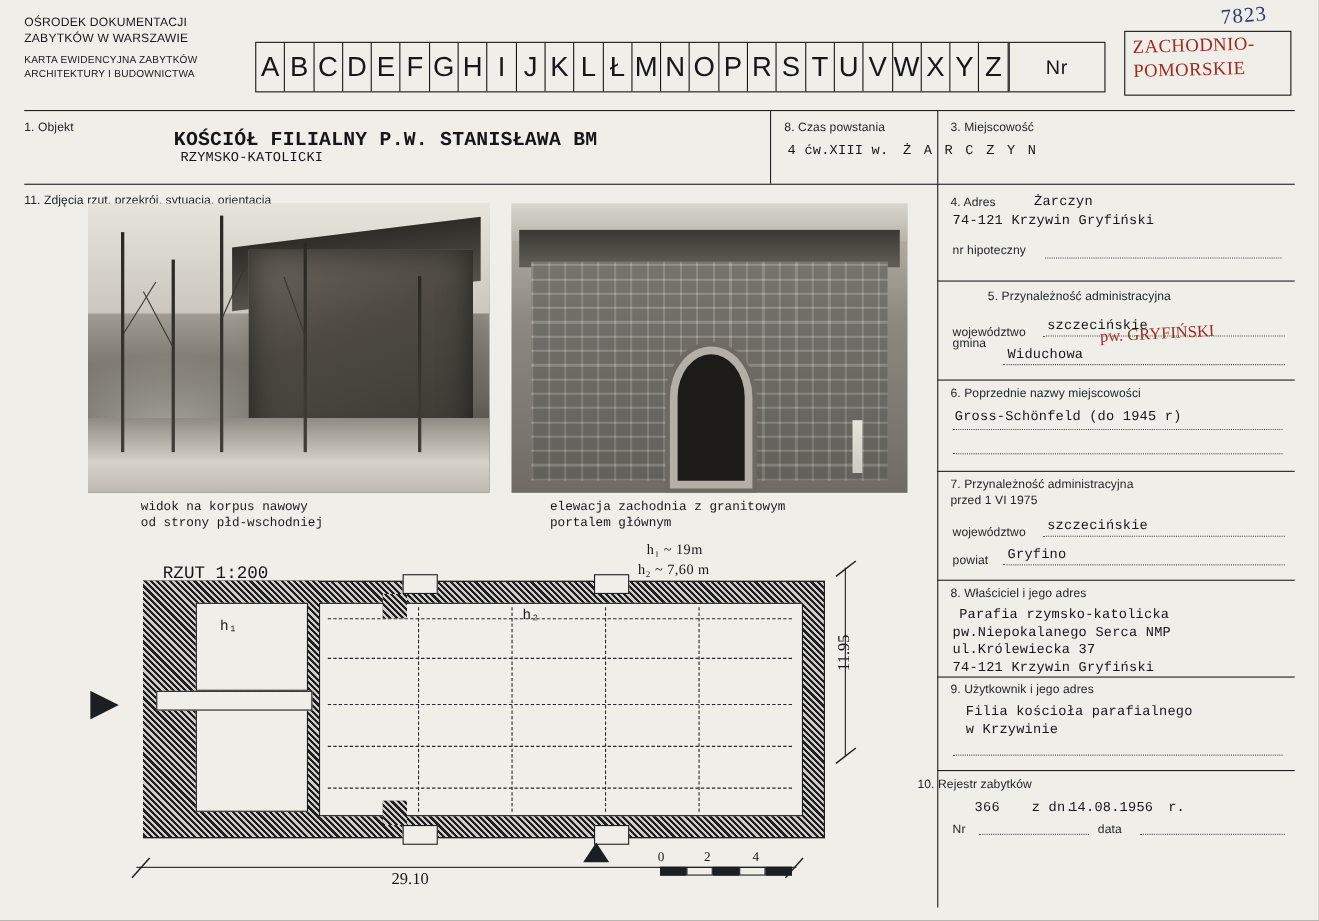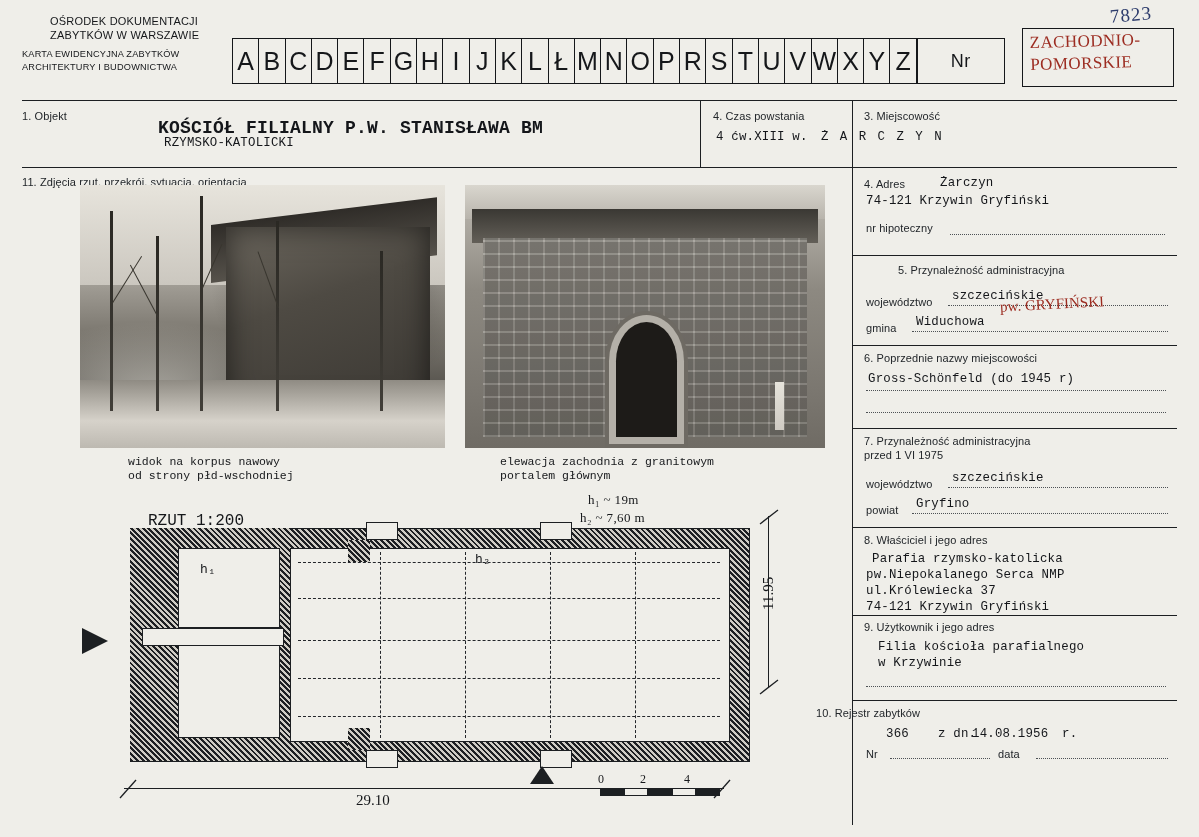--- a/index.html
+++ b/index.html
@@ -25,21 +25,21 @@
 
   
   .org {
     position: absolute;
     left: 22px; top: 14px;
     width: 205px;
     font-size: 10.5px;
     line-height: 14px;
     letter-spacing: .2px;
   }
-  .org .big { font-size: 11px; margin-left: 28px; }
+  .org .big { font-size: 11px; }
   .org .small { font-size: 9.2px; line-height: 13px; }
 
   .alpha-box {
     position: absolute;
     left: 232px; top: 38px;
     height: 44px;
     border: 1.6px solid #15171a;
     display: flex;
     align-items: stretch;
   }
@@ -270,21 +270,21 @@
 
   <div class="rule hline" style="left:22px; top:100px; width:1155px;"></div>
   <div class="rule hline" style="left:22px; top:167px; width:1155px;"></div>
   <div class="rule vline" style="left:700px; top:100px; height:67px;"></div>
   <div class="rule vline" style="left:852px; top:100px; height:725px;"></div>
 
   <div class="flabel" style="left:22px; top:110px;">1. Objekt</div>
   <div class="fval big" style="left:158px; top:118px;">KOŚCIÓŁ  FILIALNY P.W. STANISŁAWA BM</div>
   <div class="fval" style="left:164px; top:136px;">RZYMSKO-KATOLICKI</div>
 
-  <div class="flabel" style="left:713px; top:110px;">4. Czas powstania</div>
+  <div class="flabel" style="left:713px; top:110px;">8. Czas powstania</div>
   <div class="fval" style="left:716px; top:130px;">4 ćw.XIII w.</div>
 
   <div class="flabel" style="left:864px; top:110px;">3. Miejscowość</div>
   <div class="fval" style="left:821px; top:130px; letter-spacing:2px;">Ż A R C Z Y N</div>
 
   <div class="flabel" style="left:22px; top:176px;">11. Zdjęcia rzut, przekrój, sytuacja, orientacja</div>
 
   <div class="photo" id="photo1">
     <div class="p1-sky"></div>
     <div class="p1-roof"></div>
@@ -397,21 +397,21 @@
   <div class="fval" style="left:940px; top:176px;">Żarczyn</div>
   <div class="fval" style="left:866px; top:194px;">74-121 Krzywin Gryfiński</div>
   <div class="flabel" style="left:866px; top:222px;">nr hipoteczny</div>
   <div class="dots" style="left:950px; top:234px; width:215px;"></div>
   <div class="rsep" style="top:255px;"></div>
 
   <div class="flabel" style="left:864px; top:264px;margin-left:34px;">5. Przynależność administracyjna</div>
   <div class="flabel" style="left:866px; top:296px;">województwo</div>
   <div class="fval" style="left:952px; top:289px;">szczecińskie</div>
   <div class="dots" style="left:948px; top:305px; width:220px;"></div>
-  <div class="flabel" style="left:866px; top:322px;">gmina</div>
+  <div class="flabel" style="left:866px; top:306px;">gmina</div>
   <div class="fval" style="left:916px; top:315px;">Widuchowa</div>
   <div class="dots" style="left:912px; top:331px; width:256px;"></div>
   <div class="abs" style="left:1000px; top:296px; font-family:'Liberation Serif',serif; font-size:15px; color:#9c2c21; transform:rotate(-3deg);">pw. GRYFIŃSKI</div>
   <div class="rsep" style="top:345px;"></div>
 
   <div class="flabel" style="left:864px; top:352px;">6. Poprzednie nazwy miejscowości</div>
   <div class="fval" style="left:868px; top:372px;">Gross-Schönfeld (do 1945 r)</div>
   <div class="dots" style="left:866px; top:390px; width:300px;"></div>
   <div class="dots" style="left:866px; top:412px; width:300px;"></div>
   <div class="rsep" style="top:428px;"></div>
@@ -432,21 +432,21 @@
   <div class="fval" style="left:866px; top:584px;">ul.Królewiecka 37</div>
   <div class="fval" style="left:866px; top:600px;">74-121 Krzywin Gryfiński</div>
   <div class="rsep" style="top:615px;"></div>
 
   <div class="flabel" style="left:864px; top:621px;">9. Użytkownik i jego adres</div>
   <div class="fval" style="left:878px; top:640px;">Filia kościoła parafialnego</div>
   <div class="fval" style="left:878px; top:656px;">w Krzywinie</div>
   <div class="dots" style="left:866px; top:686px; width:300px;"></div>
   <div class="rsep" style="top:700px;"></div>
 
-  <div class="flabel" style="left:816px; top:707px;text-align:center;">10. Rejestr zabytków</div>
+  <div class="flabel" style="left:834px; top:707px;text-align:center;">10. Rejestr zabytków</div>
   <div class="fval" style="left:886px; top:727px;">366</div>
   <div class="fval" style="left:938px; top:727px;">z dn.</div>
   <div class="fval" style="left:972px; top:727px;">14.08.1956</div>
   <div class="fval" style="left:1062px; top:727px;">r.</div>
   <div class="flabel" style="left:866px; top:748px;">Nr</div>
   <div class="dots" style="left:890px; top:758px; width:100px;"></div>
   <div class="flabel" style="left:998px; top:748px;">data</div>
   <div class="dots" style="left:1036px; top:758px; width:132px;"></div>
 
 </div>

